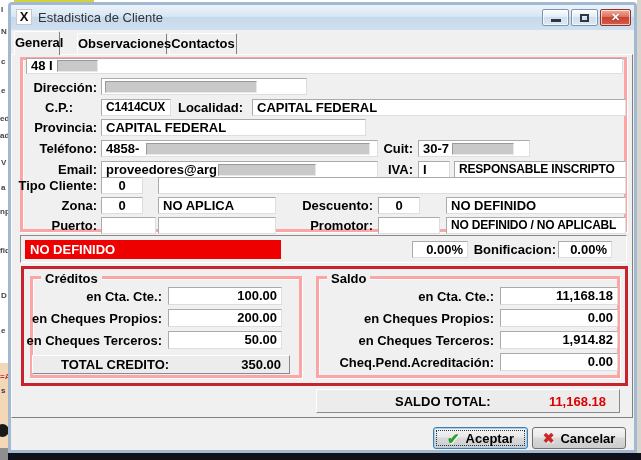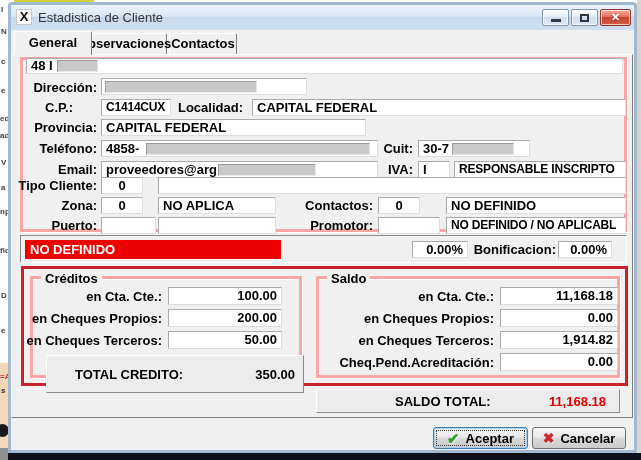--- a/index.html
+++ b/index.html
@@ -41,21 +41,21 @@
   .glyph-close { position:absolute; left:0; top:1px; width:100%; text-align:center; color:#fff;
     font-size:11px; font-weight:bold; text-shadow:0 1px 1px rgba(0,0,0,.4); }
 
   
   .tabpage { left:11px; top:54px; width:622px; height:364px; background:#f0f0f0;
     border-top:1px solid #fcfcfc; border-left:1px solid #fcfcfc;
     border-right:1px solid #7e7e7e; border-bottom:1px solid #7e7e7e; }
   .tab { background:#f0f0f0; text-align:center; font-weight:bold; font-size:13px;
     border-top:1px solid #fff; border-left:1px solid #fff; border-right:1px solid #7e7e7e;
     border-radius:2px 2px 0 0; line-height:20px; }
-  .tab-active { left:14px; top:31px; width:78px; height:24px; z-index:5; line-height:22px; }
+  .tab-active { left:14px; top:31px; width:46px; height:24px; z-index:5; line-height:22px; }
   .tab-obs { left:77px; top:33px; width:90px; height:21px; }
   .tab-con { left:169px; top:33px; width:68px; height:21px; }
 
   
   .groupbox { border:3px solid #fca5a5; box-shadow: inset 1px 1px 0 rgba(255,255,255,.95), 1px 1px 0 rgba(255,255,255,.95); text-align: center; }
   .group-title { position:absolute; top:-8px; left:8px; background:#f0f0f0; padding:0 4px; font-size:13px; }
   .sunken { border-top:1px solid #8a8a8a; border-left:1px solid #8a8a8a;
     border-bottom:1px solid #ffffff; border-right:1px solid #ffffff; }
   .raised { background:#ececec; border-top:1px solid #ffffff; border-left:1px solid #ffffff;
     border-bottom:1px solid #8a8a8a; border-right:1px solid #8a8a8a; }
@@ -165,21 +165,21 @@
   <div class="field" style="left:418px; top:161px; width:32px">I</div>
   <div class="field fit" style="left:454px; top:161px; width:172px">RESPONSABLE INSCRIPTO</div>
 
   <div class="lbl" style="right:544px; top:179px">Tipo Cliente:</div>
   <div class="field ctr" style="left:101px; top:177px; width:42px">0</div>
   <div class="field" style="left:158px; top:177px; width:468px"></div>
 
   <div class="lbl" style="right:544px; top:199px">Zona:</div>
   <div class="field ctr" style="left:101px; top:197px; width:42px">0</div>
   <div class="field" style="left:158px; top:197px; width:118px">NO APLICA</div>
-  <div class="lbl" style="right:268px; top:199px">Contactos:</div>
+  <div class="lbl" style="right:268px; top:199px">Descuento:</div>
   <div class="field ctr" style="left:378px; top:197px; width:42px">0</div>
   <div class="field" style="left:446px; top:197px; width:180px">NO DEFINIDO</div>
 
   <div class="lbl" style="right:544px; top:219px">Puerto:</div>
   <div class="field" style="left:101px; top:217px; width:55px"></div>
   <div class="field" style="left:158px; top:217px; width:118px"></div>
   <div class="lbl" style="right:268px; top:219px">Promotor:</div>
   <div class="field" style="left:378px; top:217px; width:62px"></div>
   <div class="field fit" style="left:446px; top:217px; width:180px">NO DEFINIDO / NO APLICABL</div>
 
@@ -193,21 +193,21 @@
 
   <div class="abs groupbox" style="left:30px; top:276px; width:272px; height:102px">
     <span class="group-title">Créditos</span>
   </div>
   <div class="lbl" style="right:479px; top:290px">en Cta. Cte.:</div>
   <div class="field h18 num" style="left:168px; top:287px; width:114px">100.00</div>
   <div class="lbl" style="right:479px; top:312px">en Cheques Propios:</div>
   <div class="field h18 num" style="left:168px; top:309px; width:114px">200.00</div>
   <div class="lbl" style="right:479px; top:334px">en Cheques Terceros:</div>
   <div class="field h18 num" style="left:168px; top:331px; width:114px">50.00</div>
-  <div class="abs raised totals" style="left:46px; top:355px; width:258px; height:38px">
+  <div class="abs raised totals" style="left:32px; top:355px; width:258px; height:19px">
     <span style="margin-left:28px">TOTAL CREDITO:</span>
     <span style="margin-right:8px">350.00</span>
   </div>
 
   <div class="abs groupbox" style="left:316px; top:276px; width:304px; height:102px">
     <span class="group-title">Saldo</span>
   </div>
   <div class="lbl" style="right:147px; top:290px">en Cta. Cte.:</div>
   <div class="field h18 num" style="left:500px; top:287px; width:118px">11,168.18</div>
   <div class="lbl" style="right:147px; top:312px">en Cheques Propios:</div>

